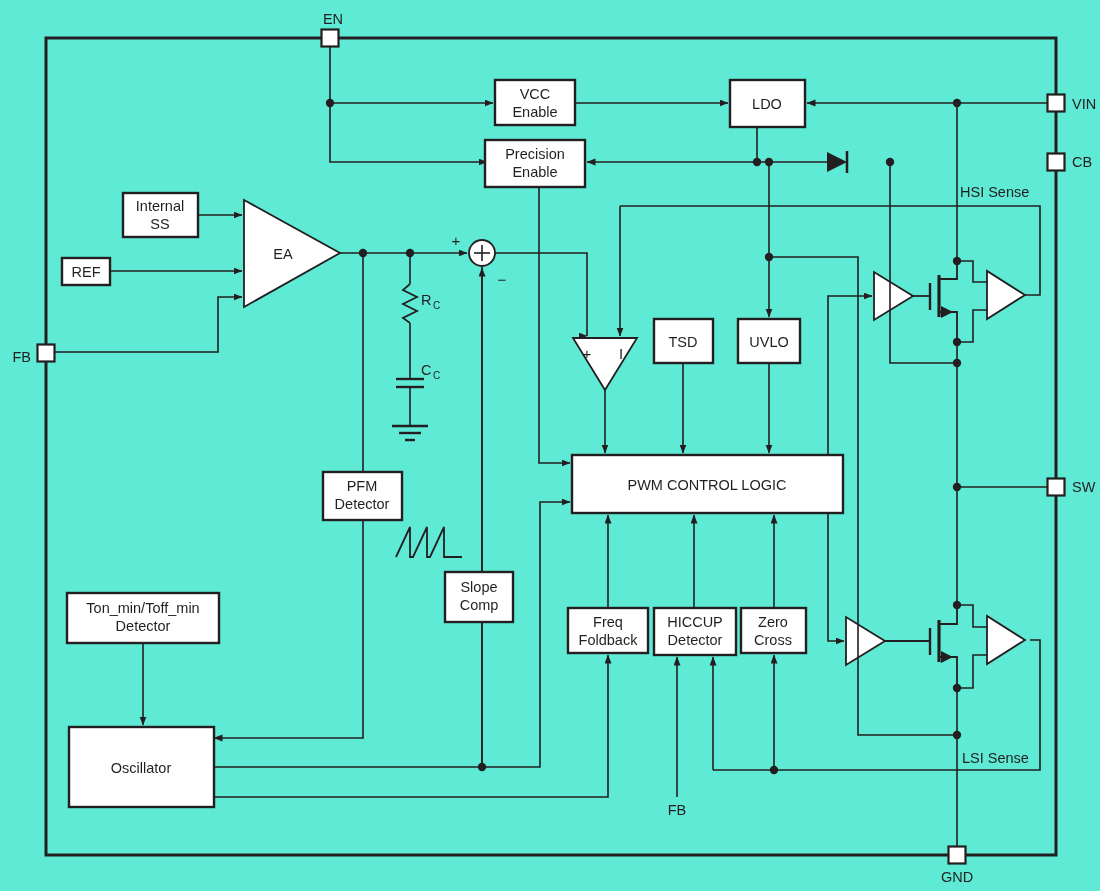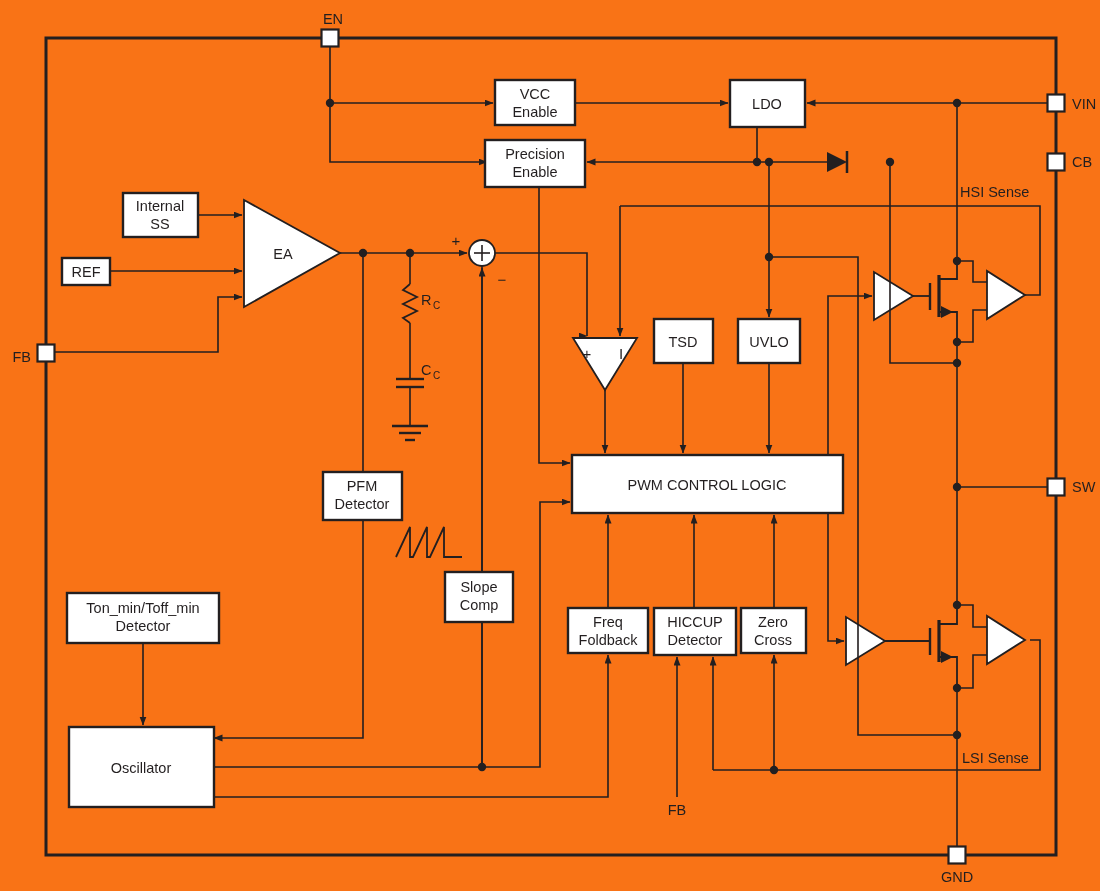--- a/index.html
+++ b/index.html
@@ -1,16 +1,16 @@
 <!DOCTYPE html>
 <html><head>
 <meta charset="utf-8">
 <style>
   html,body{margin:0;padding:0;background:#ffffff;}
-  .stage{width:1100px;height:891px;position:relative;background:#f97316;
+  .stage{width:1100px;height:891px;position:relative;background:#5eead4;
          font-family:"Liberation Sans", sans-serif;}
   svg text{font-family:"Liberation Sans", sans-serif;fill:#231f20;}
   .lbl{font-size:14.5px;}
   .sub{font-size:10px;}
   .sym{font-size:15px;}
 </style>
 </head>
 <body>
 
 <div class="stage">

